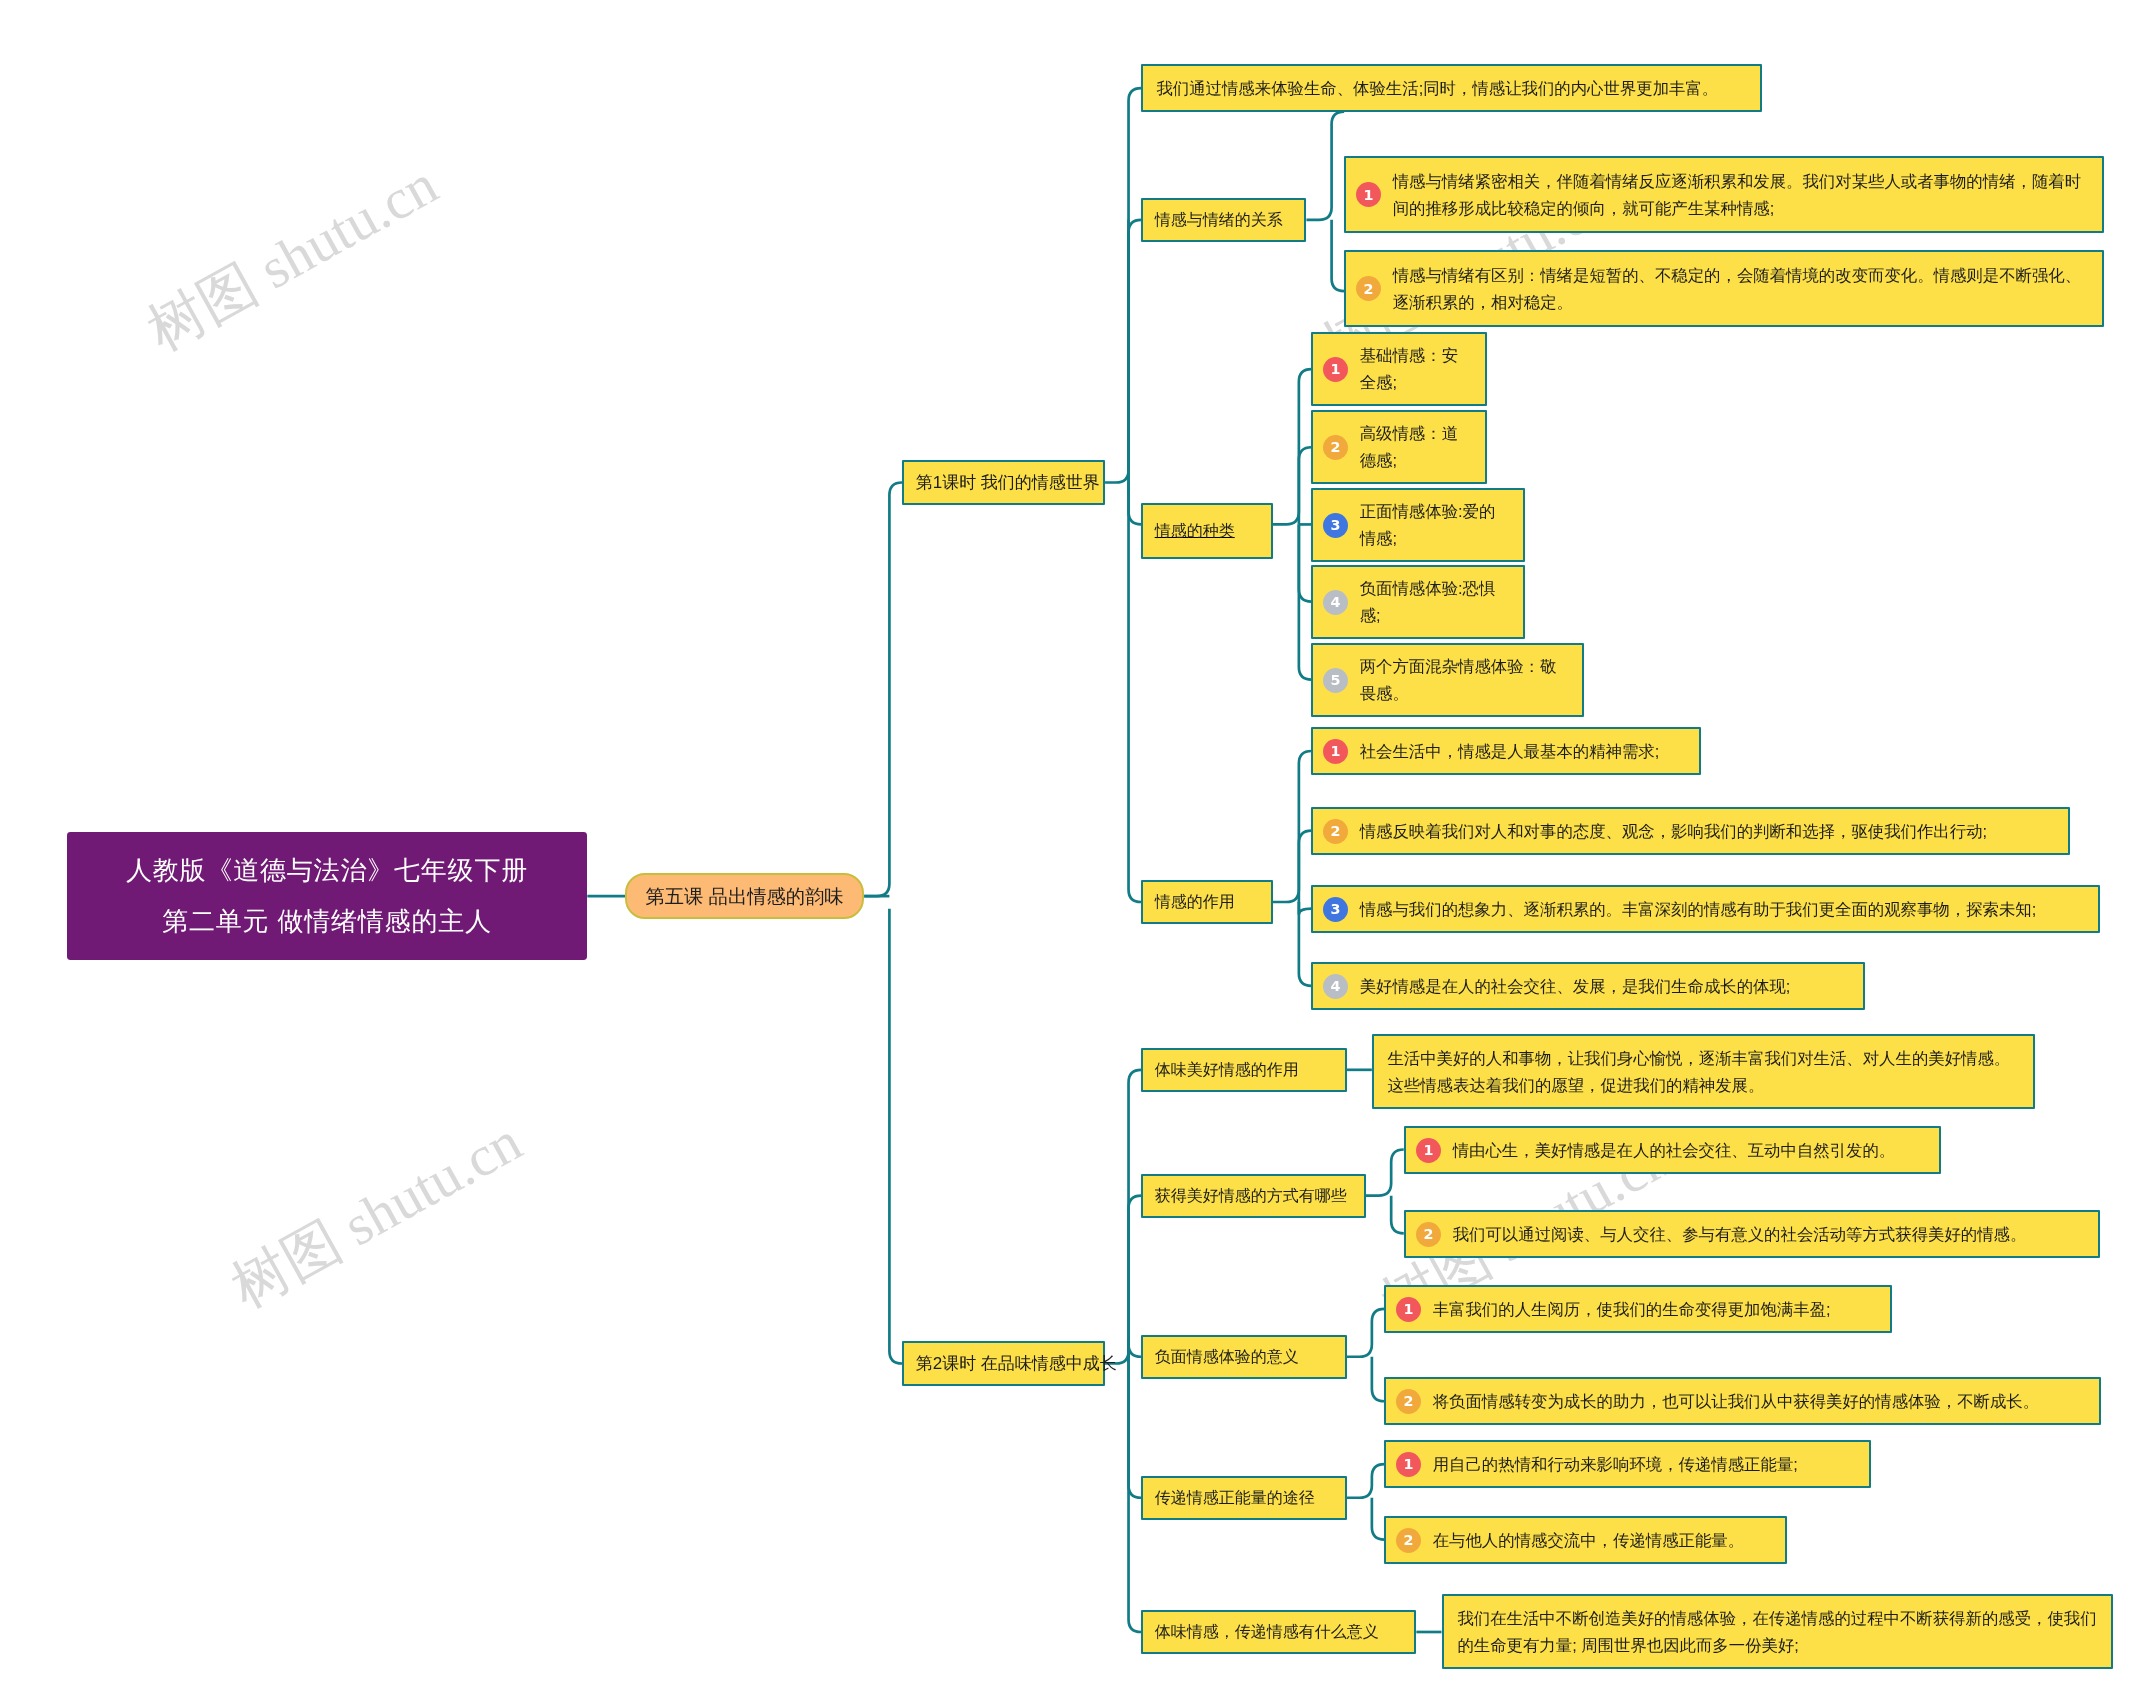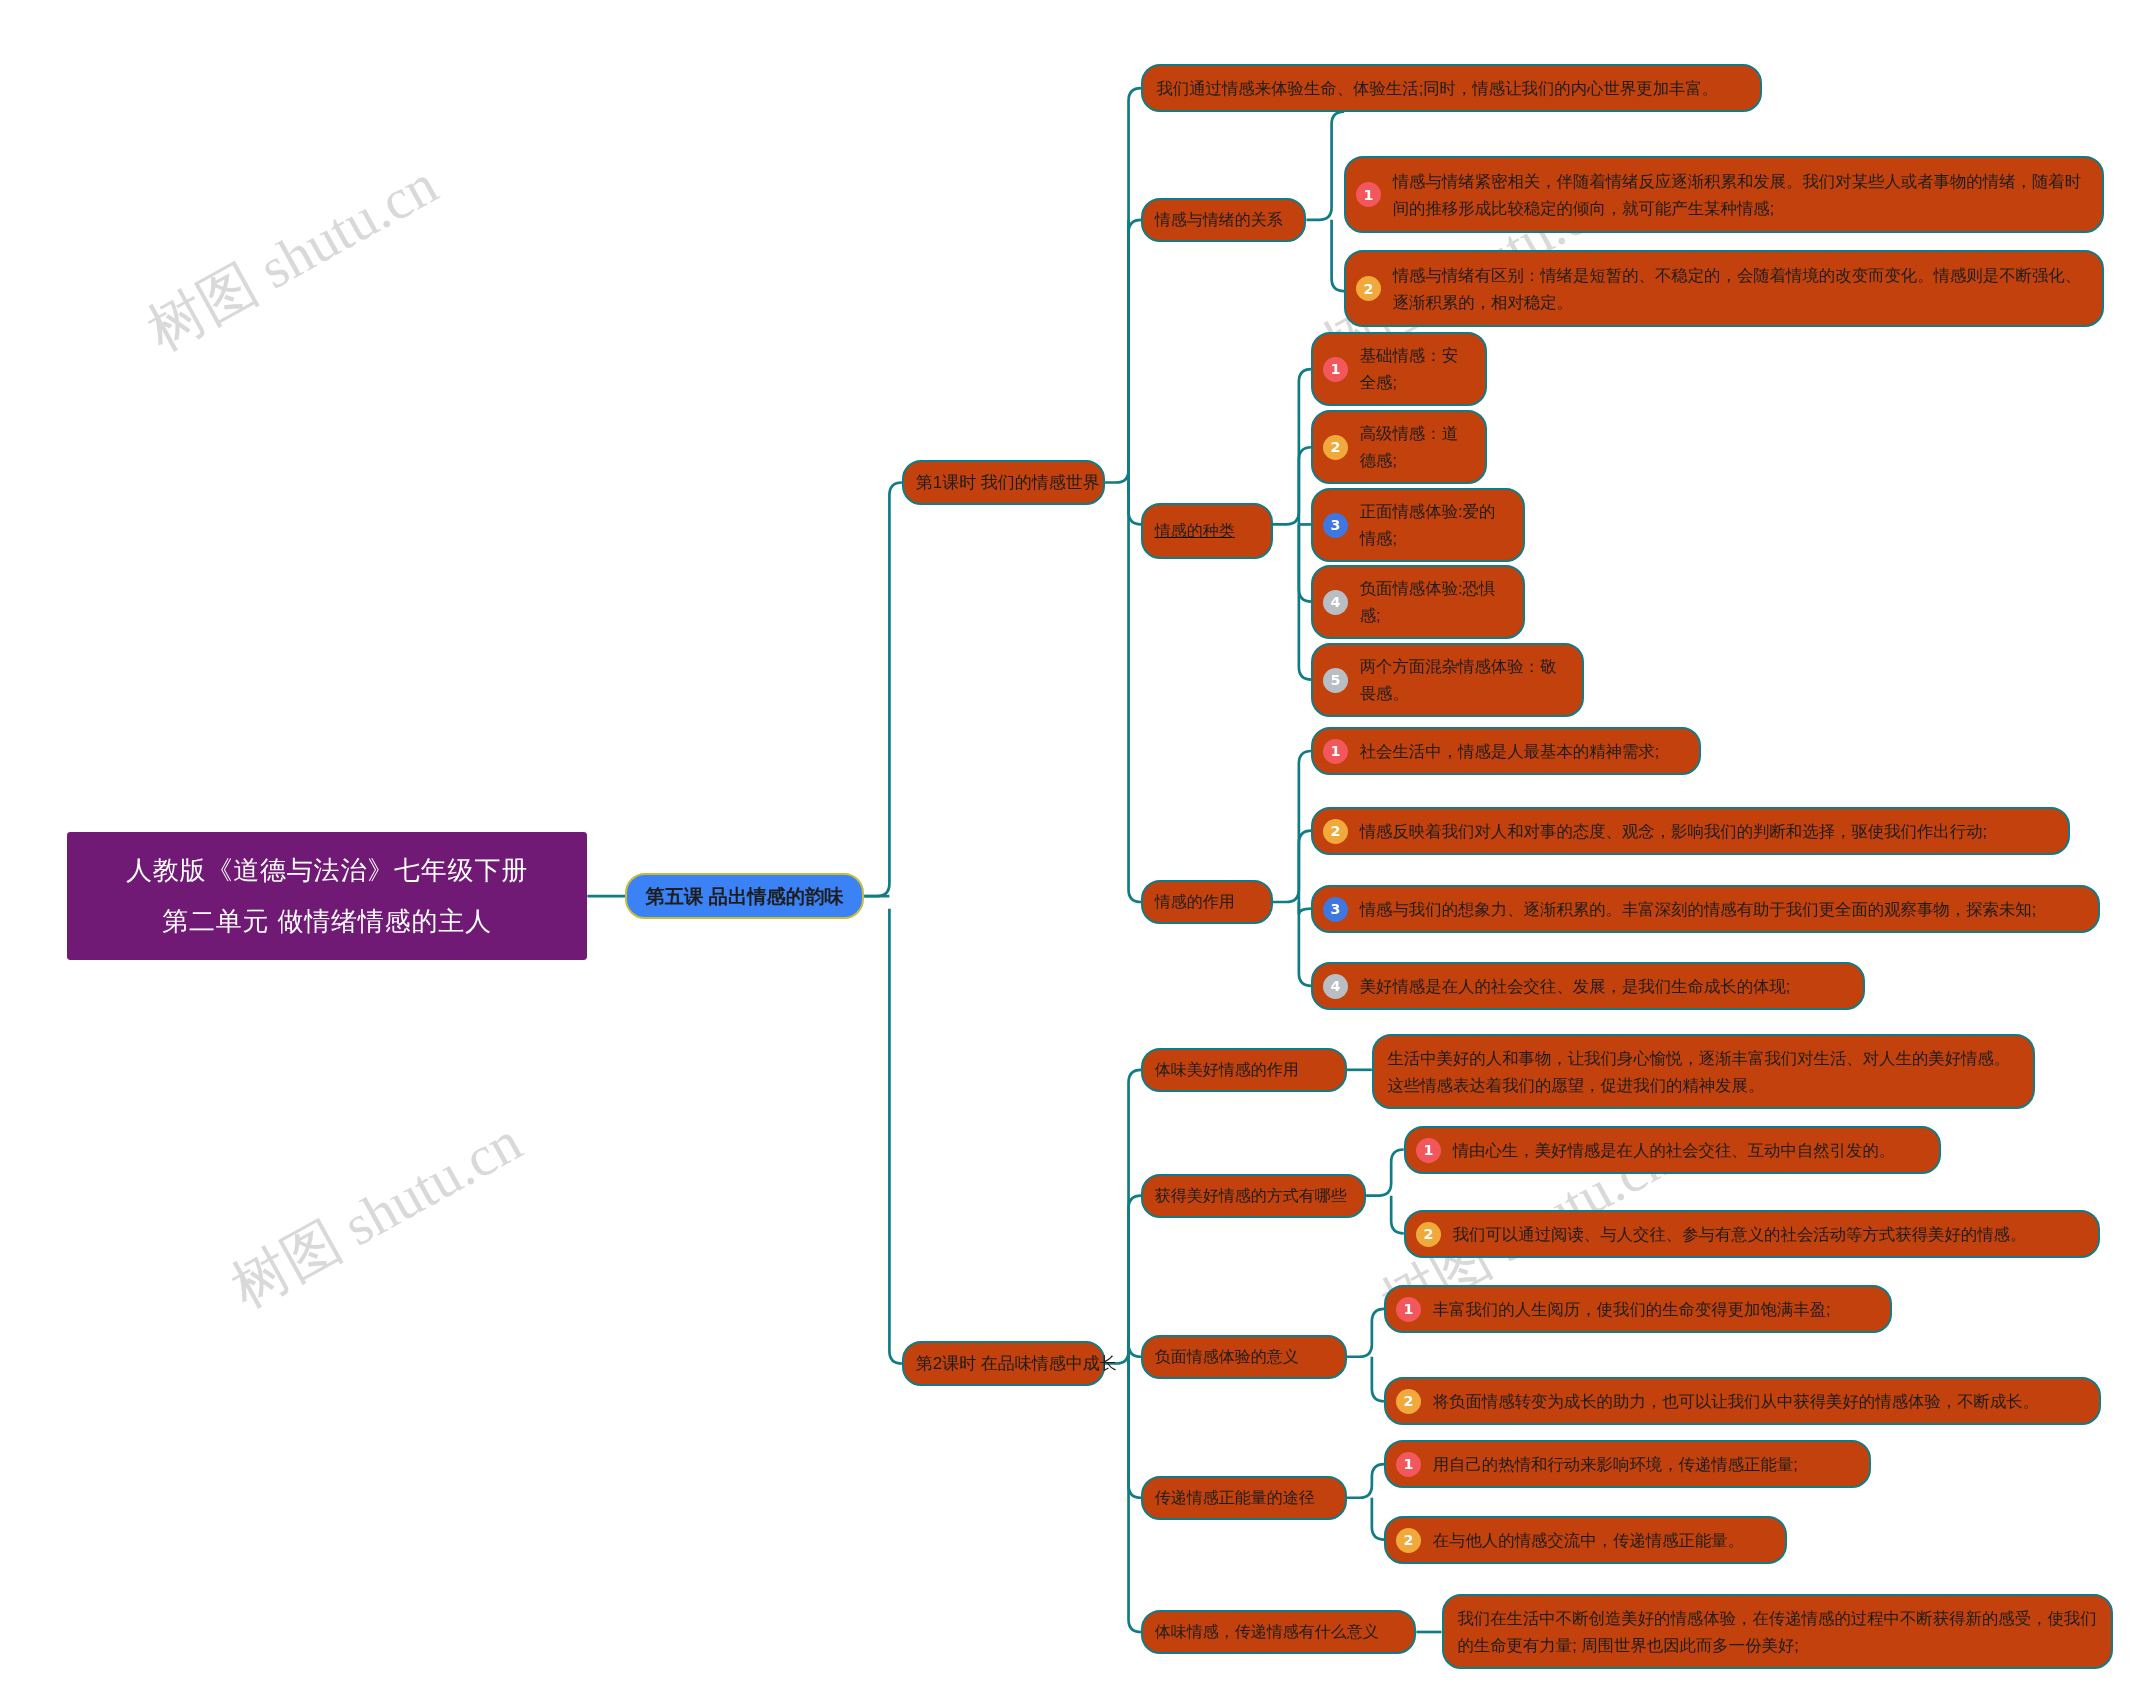--- a/index.html
+++ b/index.html
@@ -31,22 +31,22 @@
     position: absolute;
     box-sizing: border-box;
     z-index: 2;
     display: flex;
     align-items: center;
   }
 
   .nbox {
     box-sizing: border-box;
     border: 2px solid #117b86;
-    border-radius: 19px;
-    background: #c2410c;
+    border-radius: 1px;
+    background: #fde047;
     color: #1d1d1d;
     display: flex;
     align-items: center;
     width: 100%;
     min-height: 100%;
   }
 
   
   .root {
     background: #701a75;
@@ -57,29 +57,28 @@
     justify-content: center;
     align-items: center;
     text-align: center;
     padding: 13.4px 22px;
     line-height: 1.95;
   }
   .root .line { font-size: 26px; white-space: nowrap; letter-spacing: 0.8px;}
 
   
   .chapter {
-    background: #3b82f6;
+    background: #fdba74;
     border: 2px solid #c9bd3e;
     border-radius: 20px;
     color: #1d1d1d;
     justify-content: center;
     padding: 0 11.7px;
     font-size: 19.3px;
     white-space: nowrap;
-    font-weight: bold;
   }
 
   
   .plain {
     padding: 0 11.7px;
     font-size: 17px;
     white-space: nowrap;
     justify-content: flex-start;
   }
   .topic { font-size: 16px; }

